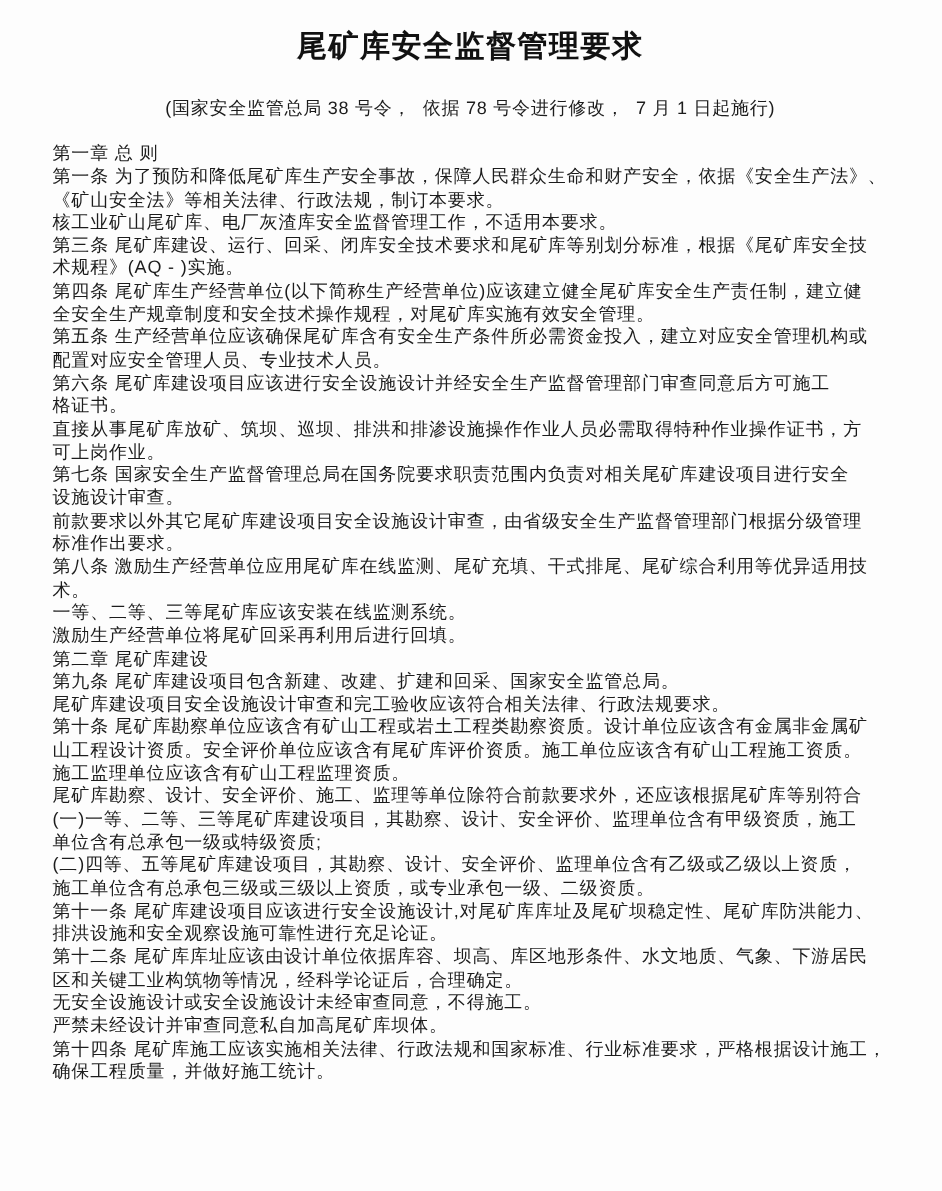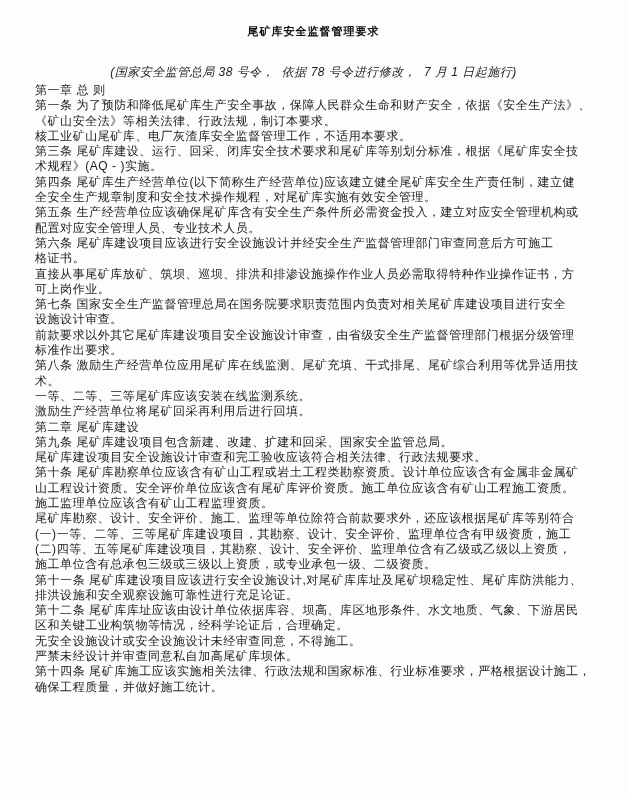--- a/index.html
+++ b/index.html
@@ -12,37 +12,36 @@
   }
   .page {
     width: 628px;
     height: 794px;
     background: #fdfdfd;
     color: #1c1c1c;
     padding: 22px 36px 0 35px;
   }
   .title {
     text-align: center;
-    font-size: 11px;
+    font-size: 20px;
     font-weight: bold;
     letter-spacing: 1px;
     color: #111;
     line-height: 18px;
   }
   .subtitle {
     margin-top: 24px;
     text-align: center;
     font-size: 12px;
     letter-spacing: 0.5px;
     line-height: 16px;
     white-space: pre;
-    font-style: italic;
   }
   .body {
-    margin-top: 3px;
+    margin-top: 15px;
   }
   .line {
     font-size: 12px;
     line-height: 15.3px;
     letter-spacing: 0.55px;
     white-space: pre;
     color: #1c1c1c;
   }
 </style>
 </head>
@@ -108,20 +107,21 @@
 
       <div class="line">山工程设计资质。安全评价单位应该含有尾矿库评价资质。施工单位应该含有矿山工程施工资质。</div>
 
       <div class="line">施工监理单位应该含有矿山工程监理资质。</div>
 
       <div class="line">尾矿库勘察、设计、安全评价、施工、监理等单位除符合前款要求外，还应该根据尾矿库等别符合</div>
 
 
       <div class="line">(一)一等、二等、三等尾矿库建设项目，其勘察、设计、安全评价、监理单位含有甲级资质，施工</div>
 
+      <div class="line">单位含有总承包一级或特级资质;</div>
 
       <div class="line">(二)四等、五等尾矿库建设项目，其勘察、设计、安全评价、监理单位含有乙级或乙级以上资质，</div>
 
       <div class="line">施工单位含有总承包三级或三级以上资质，或专业承包一级、二级资质。</div>
 
       <div class="line">第十一条 尾矿库建设项目应该进行安全设施设计,对尾矿库库址及尾矿坝稳定性、尾矿库防洪能力、</div>
 
       <div class="line">排洪设施和安全观察设施可靠性进行充足论证。</div>
 
       <div class="line">第十二条 尾矿库库址应该由设计单位依据库容、坝高、库区地形条件、水文地质、气象、下游居民</div>

